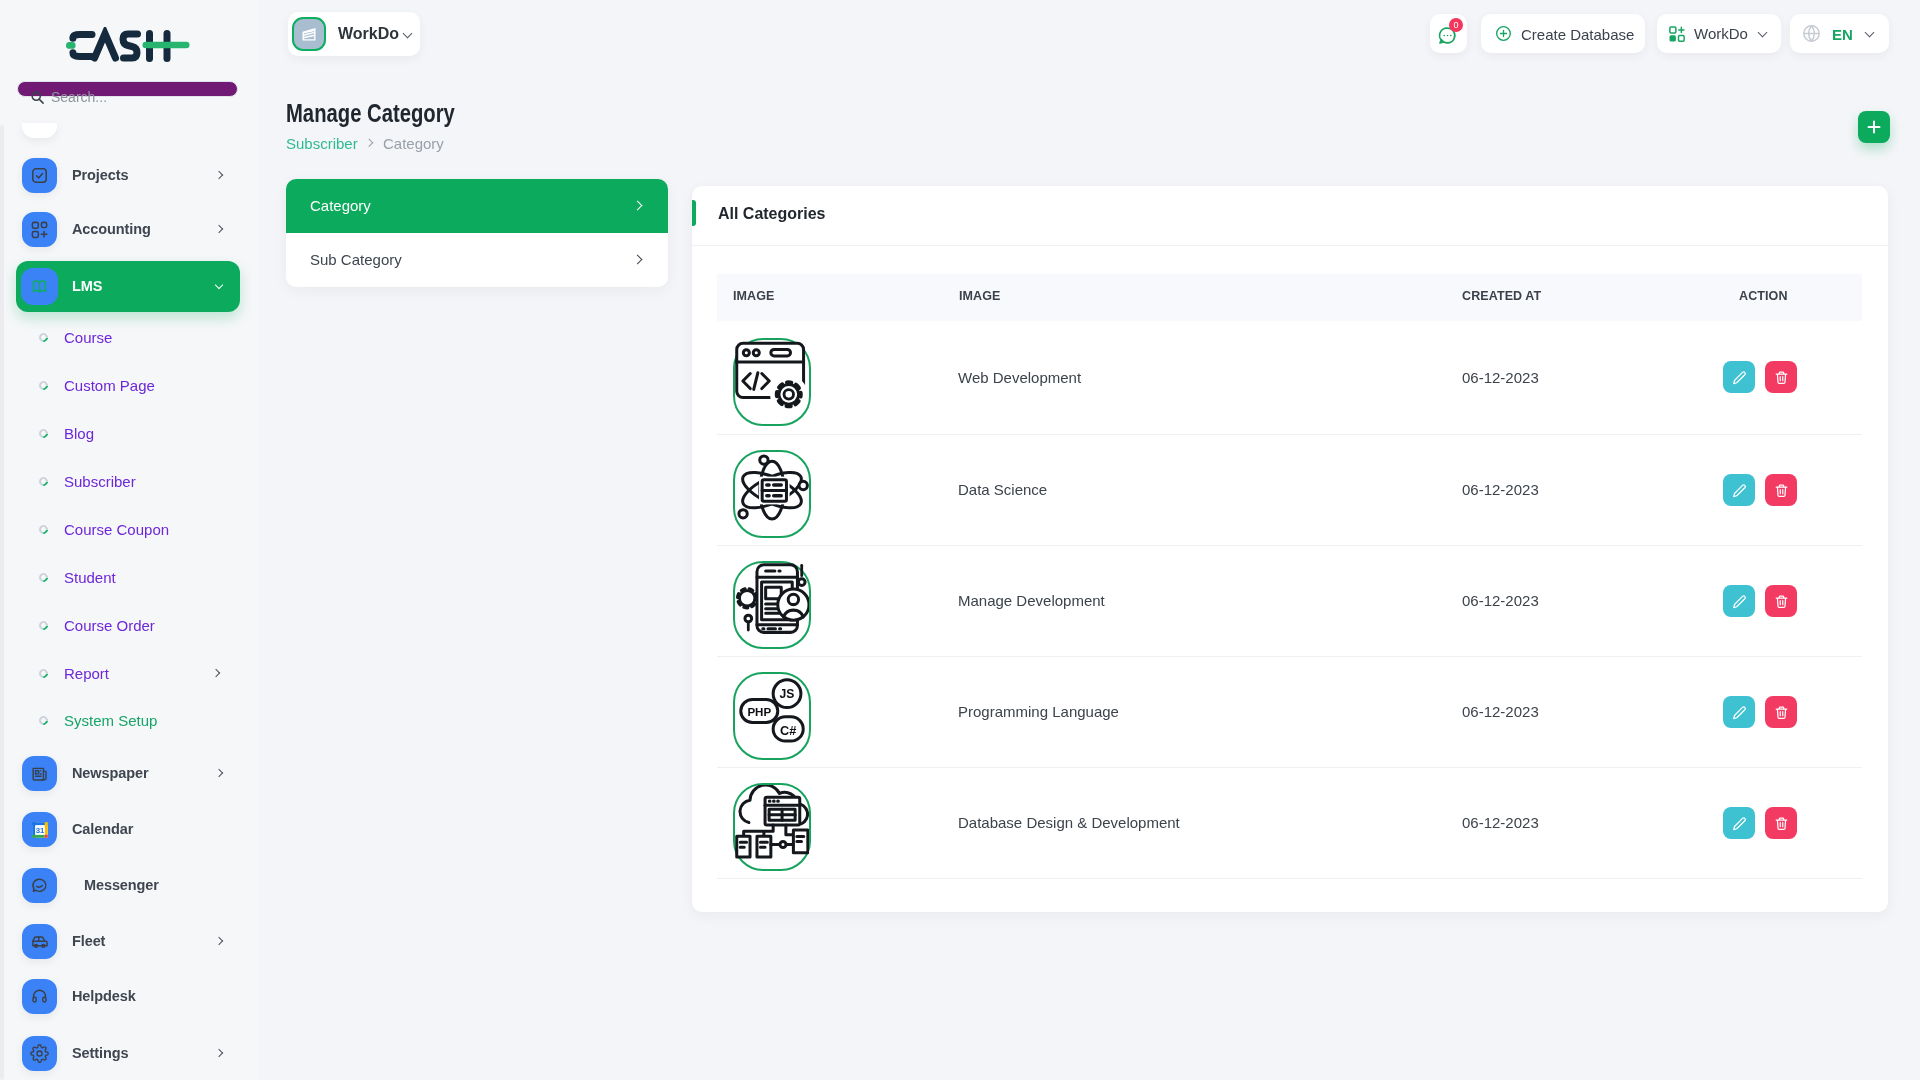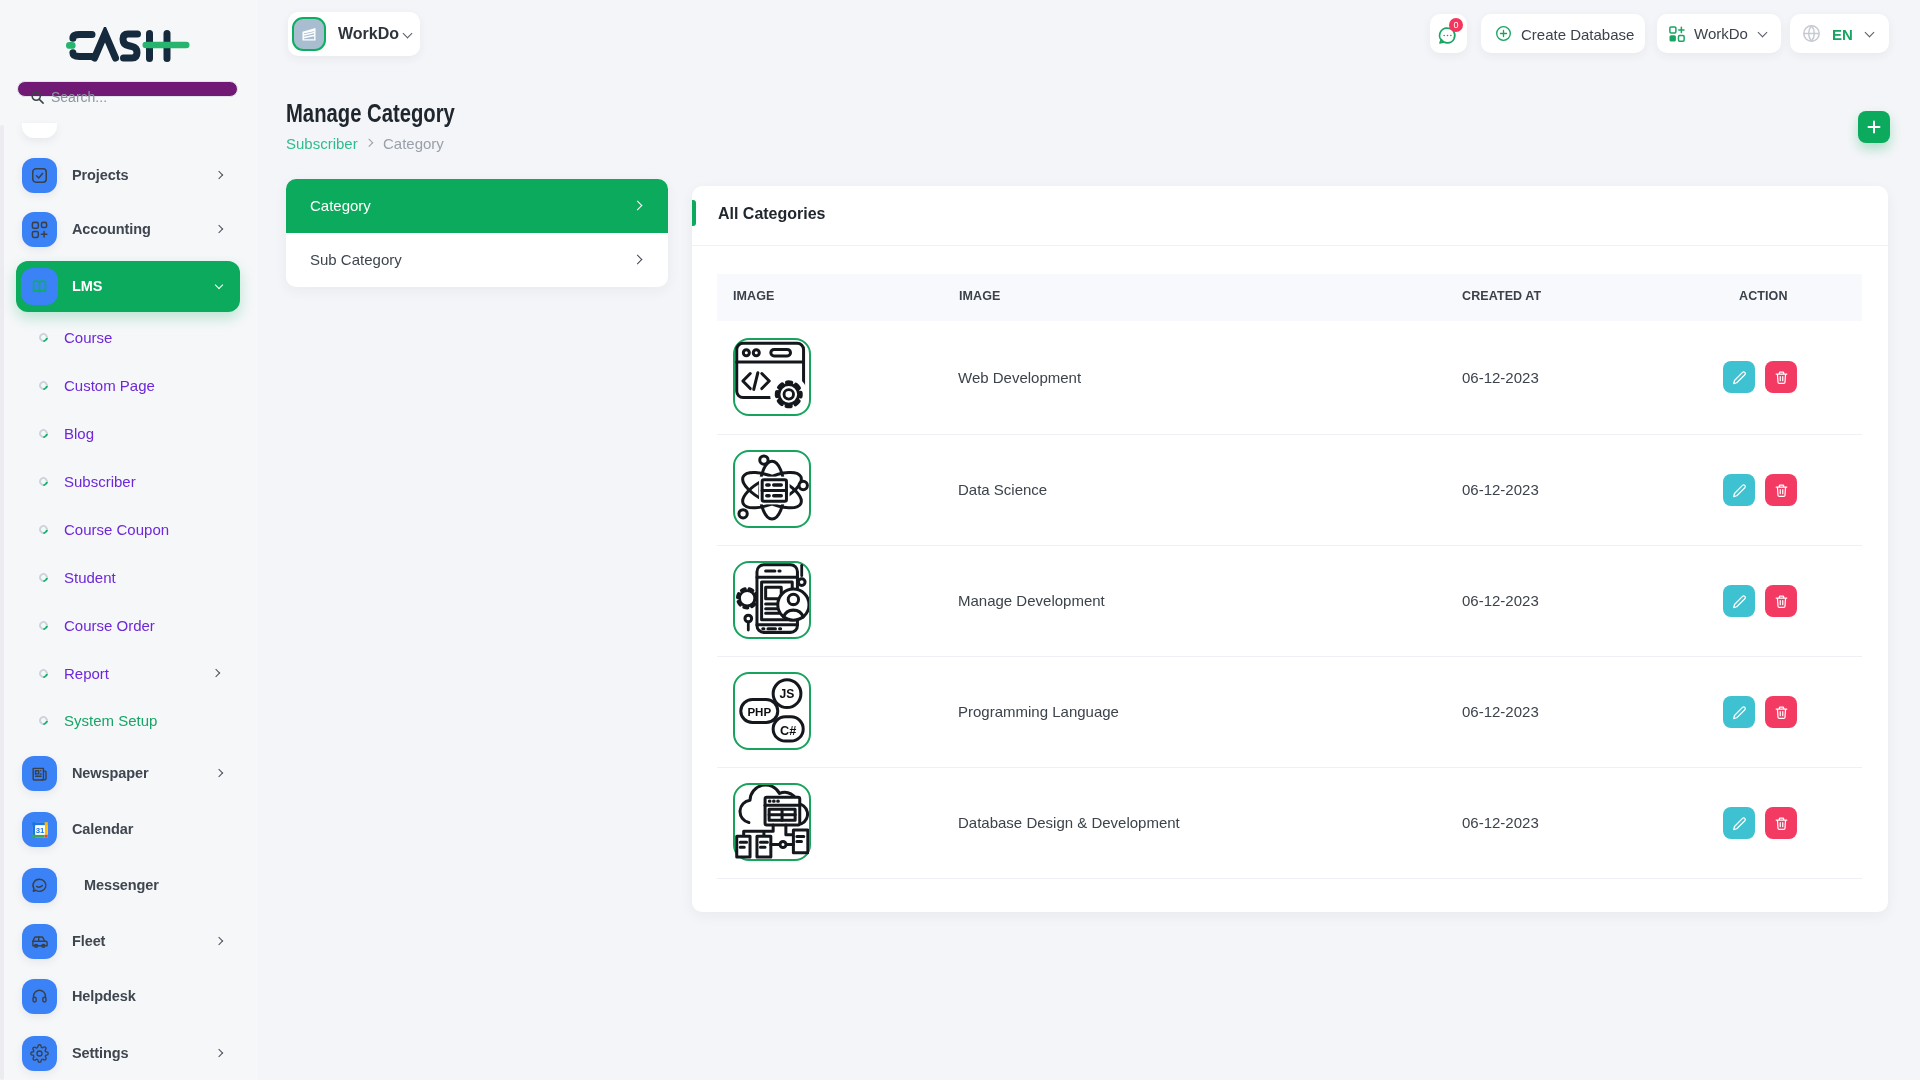--- a/index.html
+++ b/index.html
@@ -14,21 +14,21 @@
   .chev { position:absolute; width:6px; height:6px; border-right:1.6px solid #4a5059; border-bottom:1.6px solid #4a5059; }
   .chev.r { transform:rotate(-45deg); }
   .chev.d { transform:rotate(45deg); }
   .bullet { position:absolute; width:9px; height:9px; border-radius:50%;
             border:2px solid #ccd2da; border-bottom-color:#15b26e; transform:rotate(-40deg); }
   .hbtn { position:absolute; background:#fff; border-radius:10px; box-shadow:0 3px 10px rgba(40,50,70,.06);
           display:flex; align-items:center; }
   .thead { top:15px; font-size:12.5px; font-weight:700; color:#3b414a; letter-spacing:.1px; }
   .rname { position:absolute; left:266px; font-size:15px; color:#3c434b; }
   .rdate { position:absolute; left:770px; font-size:15px; color:#3c434b; }
-  .catimg { position:absolute; left:41px; width:78px; height:78px; border:2px solid #17a35e; border-radius:16px; background:#fff; }
+  .catimg { position:absolute; left:41px; width:78px; height:88px; border:2px solid #17a35e; border-radius:30px; background:#fff; }
   .abtn { position:absolute; width:32px; height:32px; border-radius:8px; }
   .rowline { position:absolute; left:25px; width:1145px; height:1px; background:#eef0f3; }
 </style>
 </head>
 <body>
 
 <div class="abs" style="left:0;top:0;width:258px;height:1080px;background:#f6f7f9;"></div>
 
 <svg class="abs" style="left:66px;top:27px;" width="128" height="38" viewBox="0 0 128 38">
   <g fill="none" stroke="#152a3c" stroke-width="7" stroke-linecap="round">

